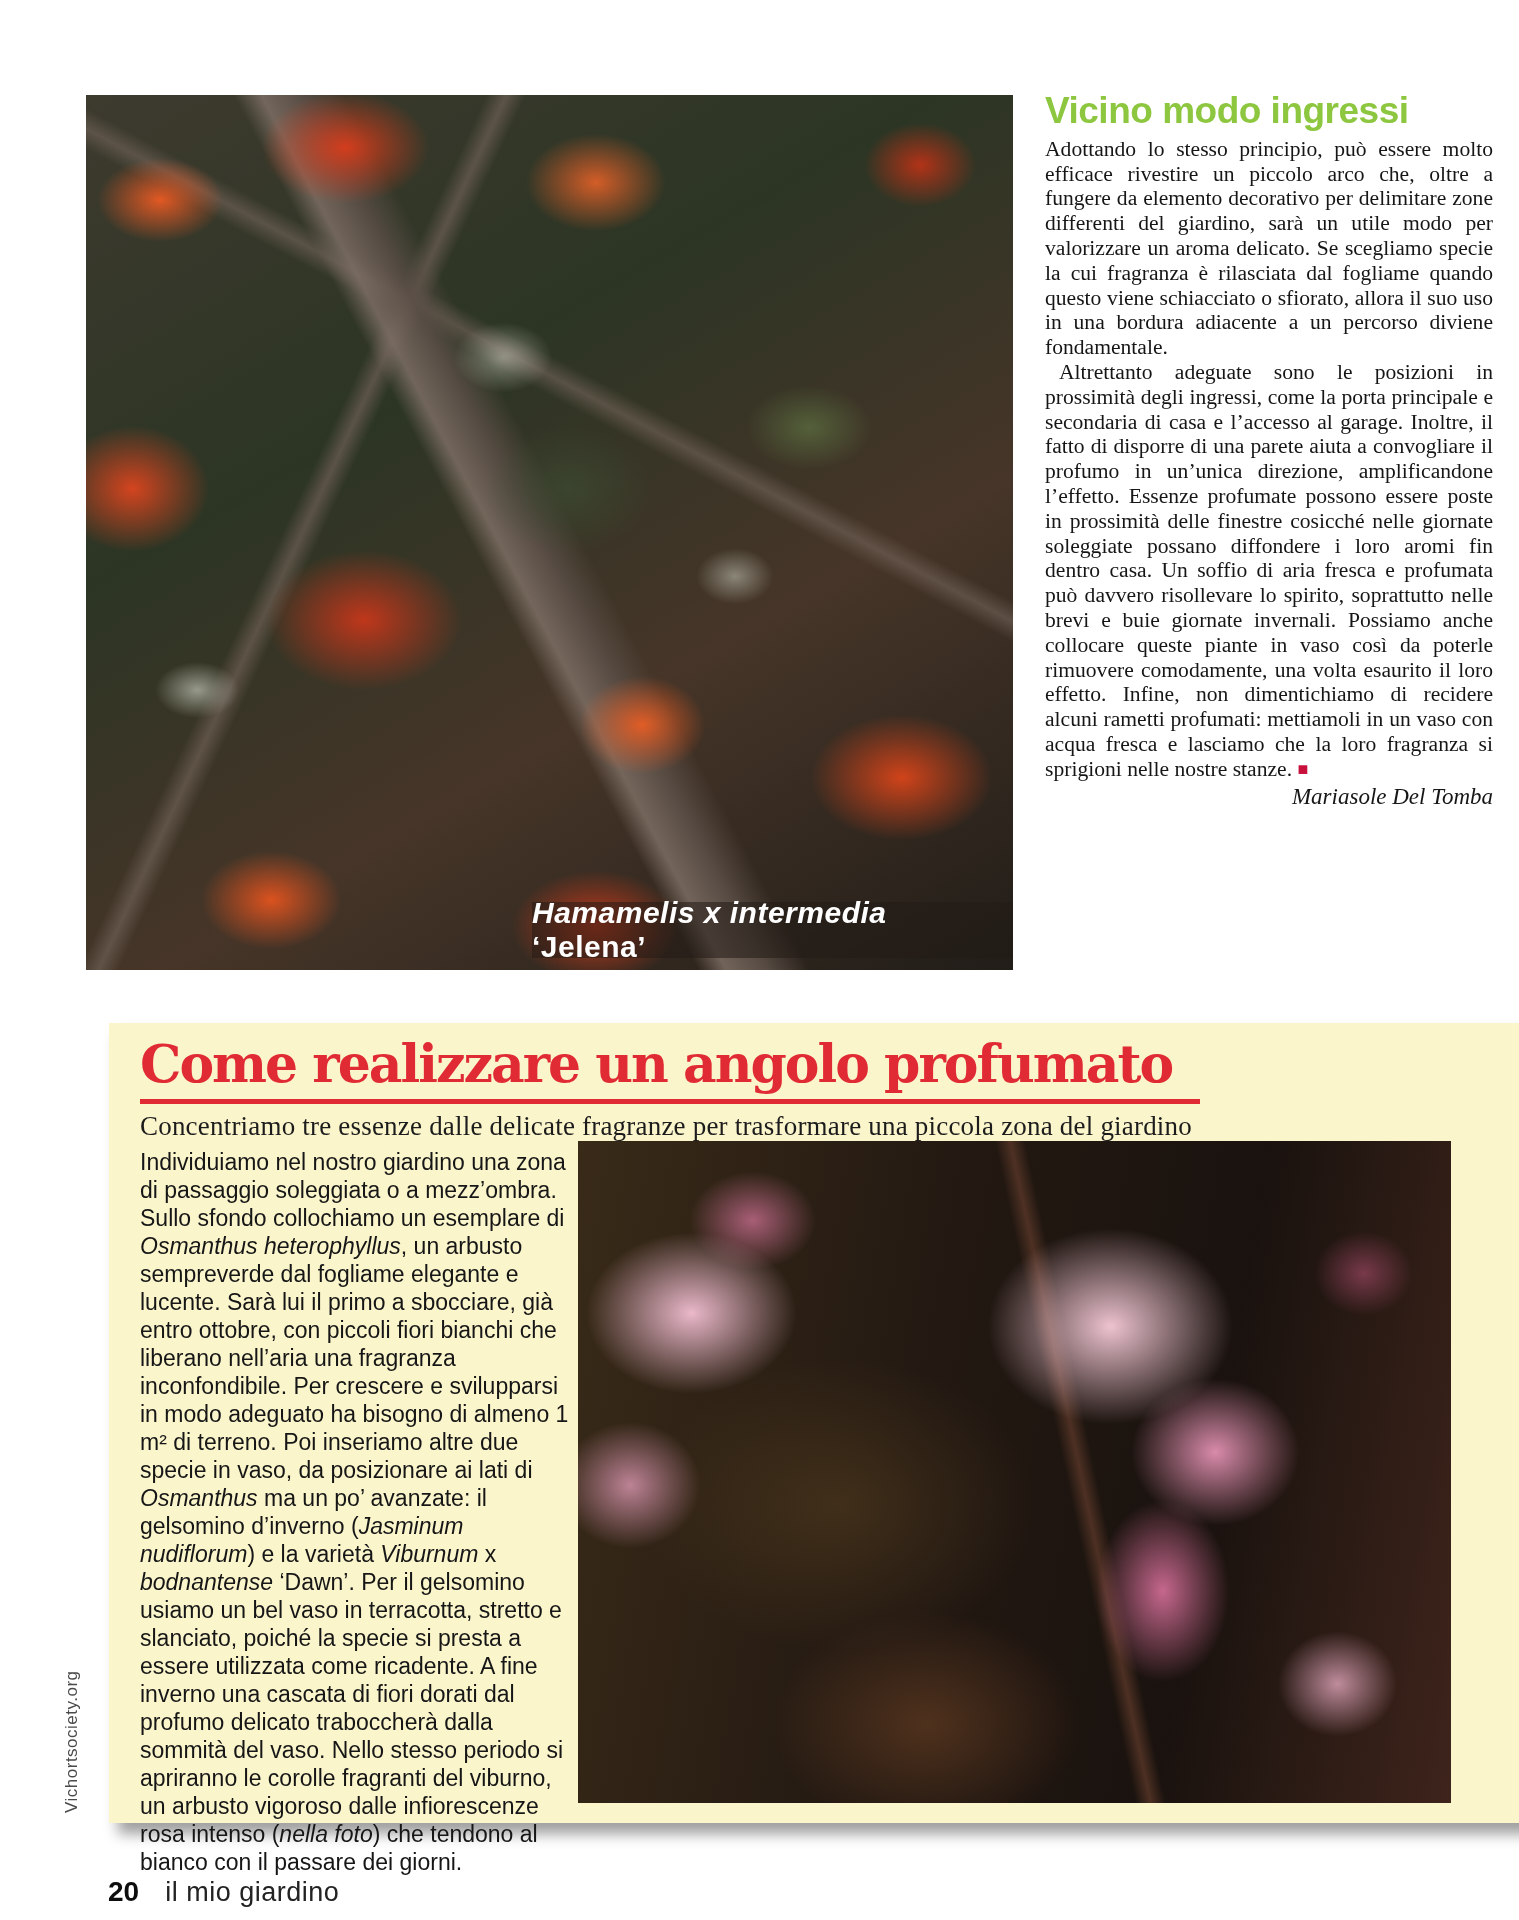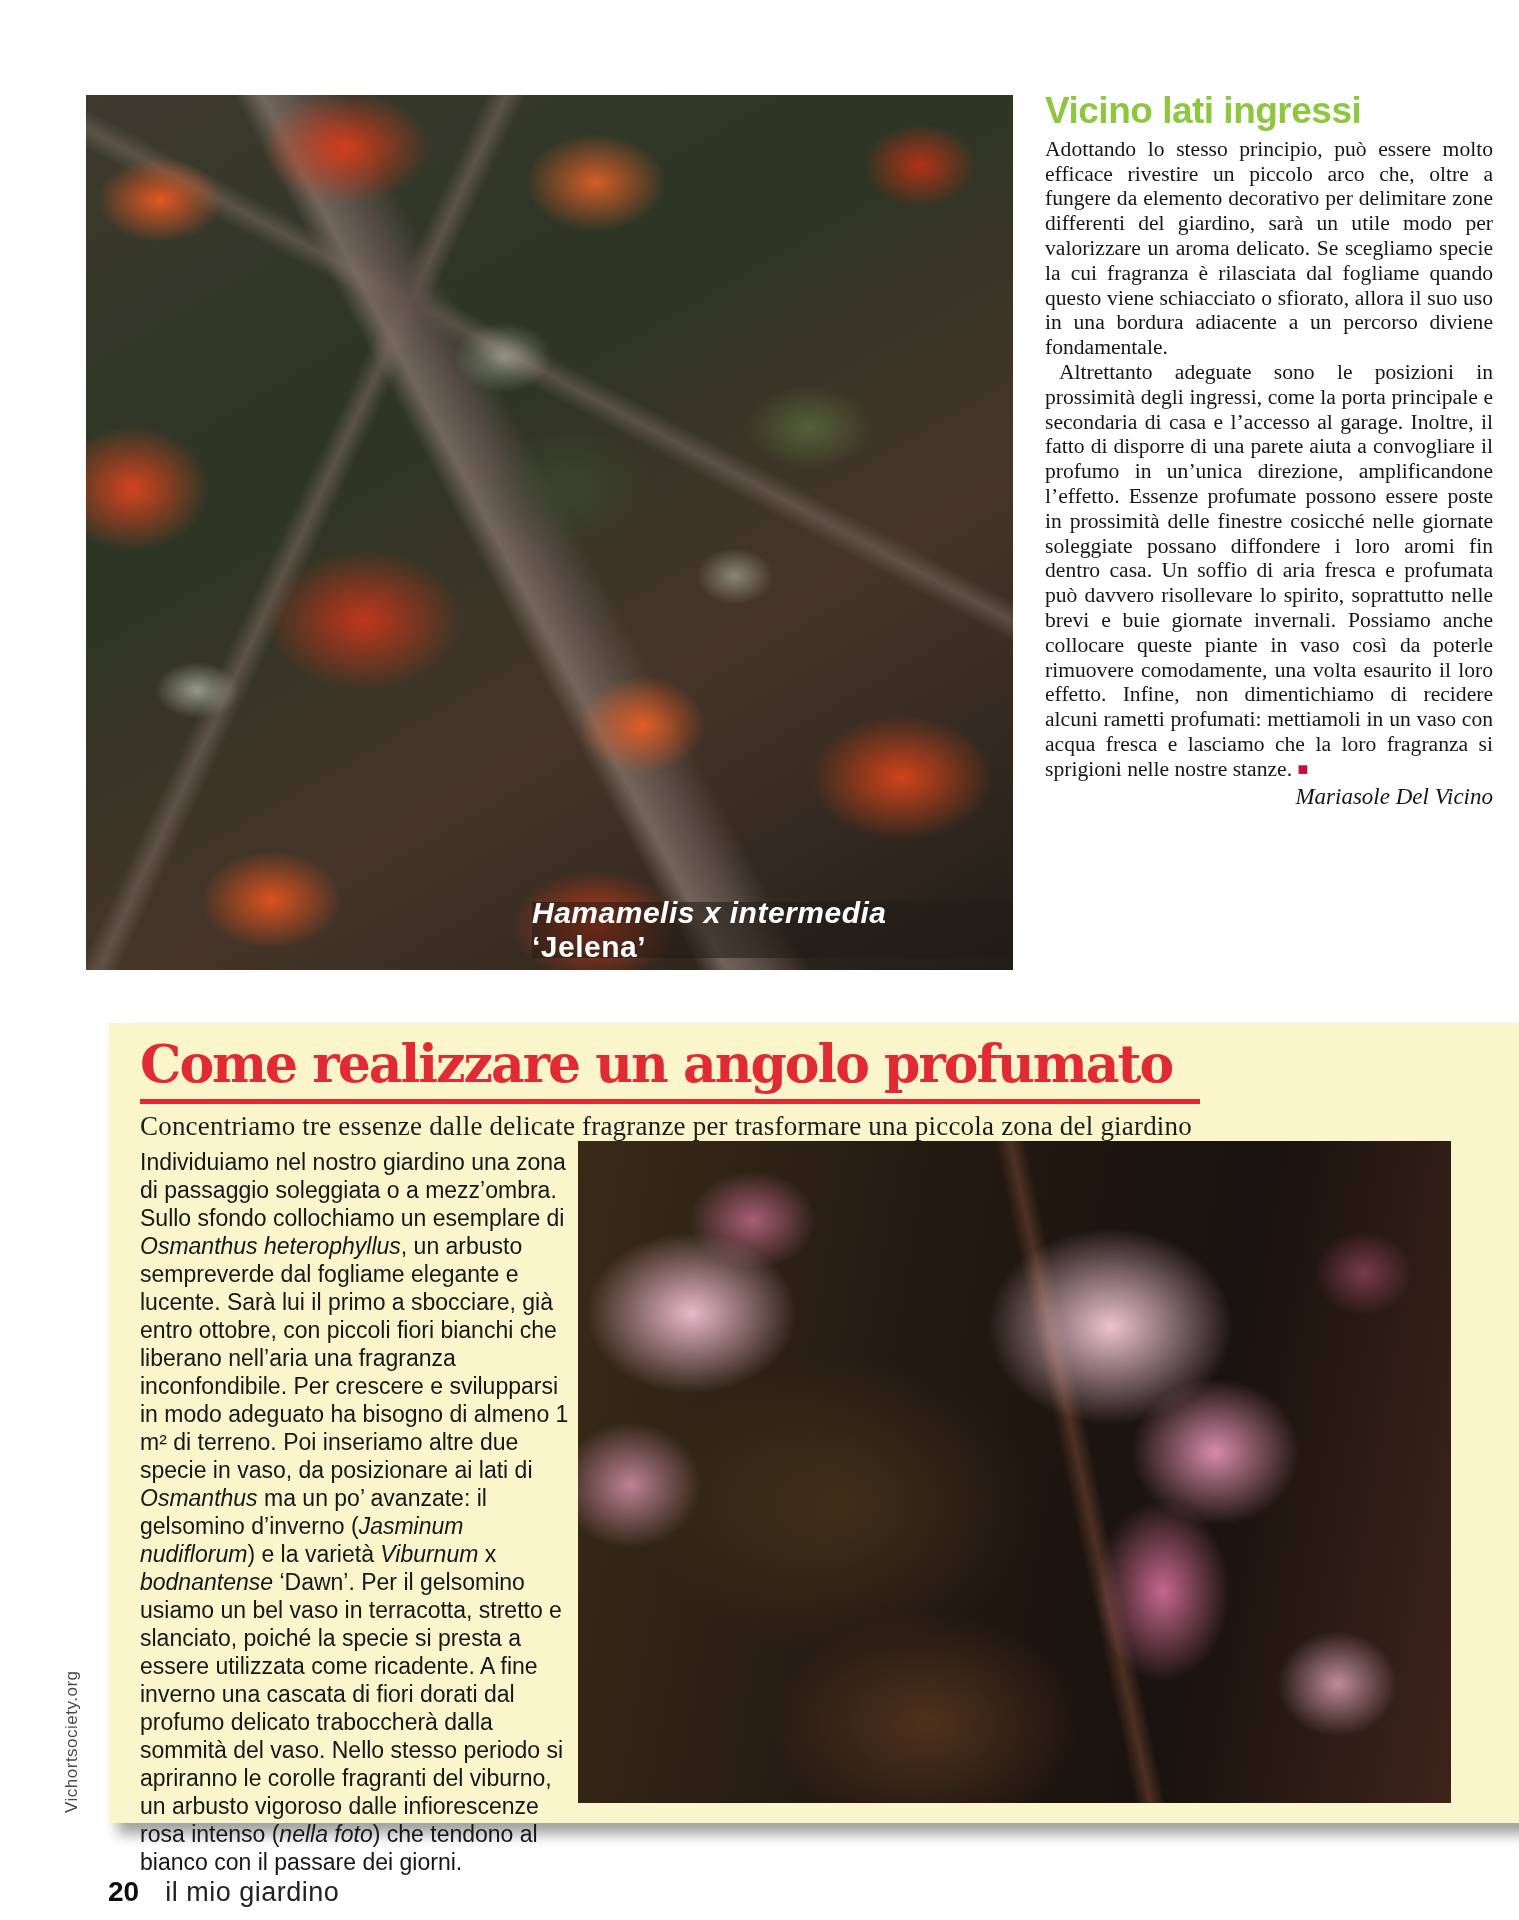--- a/index.html
+++ b/index.html
@@ -94,24 +94,24 @@
 <div class="page">
 
 
   <div class="main-photo">
     <div class="caption-band">
       <span><span class="it">Hamamelis x intermedia </span><span>‘Jelena’</span></span>
     </div>
   </div>
 
   <div class="right-col">
-    <h2 style="color: rgb(141, 198, 63);">Vicino lati ingressi</h2>
+    <h2 style="color: rgb(141, 198, 63);">Vicino modo ingressi</h2>
     <p class="col-p">Adottando lo stesso principio, può essere molto efficace rivestire un piccolo arco che, oltre a fungere da elemento decorativo per delimitare zone differenti del giardino, sarà un utile modo per valorizzare un aroma delicato. Se scegliamo specie la cui fragranza è rilasciata dal fogliame quando questo viene schiacciato o sfiorato, allora il suo uso in una bordura adiacente a un percorso diviene fondamentale.</p>
     <p class="col-p indent"><span>Altrettanto adeguate sono le posizioni in prossimità degli ingressi, come la porta principale e secondaria di casa e l’accesso al garage. Inoltre, il fatto di disporre di una parete aiuta a convogliare il profumo in un’unica direzione, amplificandone l’effetto. Essenze profumate possono essere poste in prossimità delle finestre cosicché nelle giornate soleggiate possano diffondere i loro aromi fin dentro casa. Un soffio di aria fresca e profumata può davvero risollevare lo spirito, soprattutto nelle brevi e buie giornate invernali. Possiamo anche collocare queste piante in vaso così da poterle rimuovere comodamente, una volta esaurito il loro effetto. Infine, non dimentichiamo di recidere alcuni rametti profumati: mettiamoli in un vaso con acqua fresca e lasciamo che la loro fragranza si sprigioni nelle nostre stanze.</span> <span class="endmark" style="color: rgb(200, 16, 60);">■</span></p>
-    <div class="author">Mariasole Del Vicino</div>
+    <div class="author">Mariasole Del Tomba</div>
   </div>
 
   <div class="feature-box" style="background: rgb(251, 245, 204);">
     <h1 class="feature-title" style="color: rgb(224, 43, 53);">Come realizzare un angolo profumato</h1>
     <div class="feature-underline" style="background: rgb(224, 43, 53);"></div>
     <p class="feature-subtitle">Concentriamo tre essenze dalle delicate fragranze per trasformare una piccola zona del giardino</p>
     <p class="feature-body"><span>Individuiamo nel nostro giardino una zona di passaggio soleggiata o a mezz’ombra. Sullo sfondo collochiamo un esemplare di </span><span class="it">Osmanthus heterophyllus</span><span>, un arbusto sempreverde dal fogliame elegante e lucente. Sarà lui il primo a sbocciare, già entro ottobre, con piccoli fiori bianchi che liberano nell’aria una fragranza inconfondibile. Per crescere e svilupparsi in modo adeguato ha bisogno di almeno 1 m² di terreno. Poi inseriamo altre due specie in vaso, da posizionare ai lati di </span><span class="it">Osmanthus</span><span> ma un po’ avanzate: il gelsomino d’inverno (</span><span class="it">Jasminum nudiflorum</span><span>) e la varietà </span><span class="it">Viburnum</span><span> x </span><span class="it">bodnantense</span><span> ‘Dawn’. Per il gelsomino usiamo un bel vaso in terracotta, stretto e slanciato, poiché la specie si presta a essere utilizzata come ricadente. A fine inverno una cascata di fiori dorati dal profumo delicato traboccherà dalla sommità del vaso. Nello stesso periodo si apriranno le corolle fragranti del viburno, un arbusto vigoroso dalle infiorescenze rosa intenso (</span><span class="it">nella foto</span><span>) che tendono al bianco con il passare dei giorni.</span></p>
     <div class="box-photo"></div>
   </div>
 

